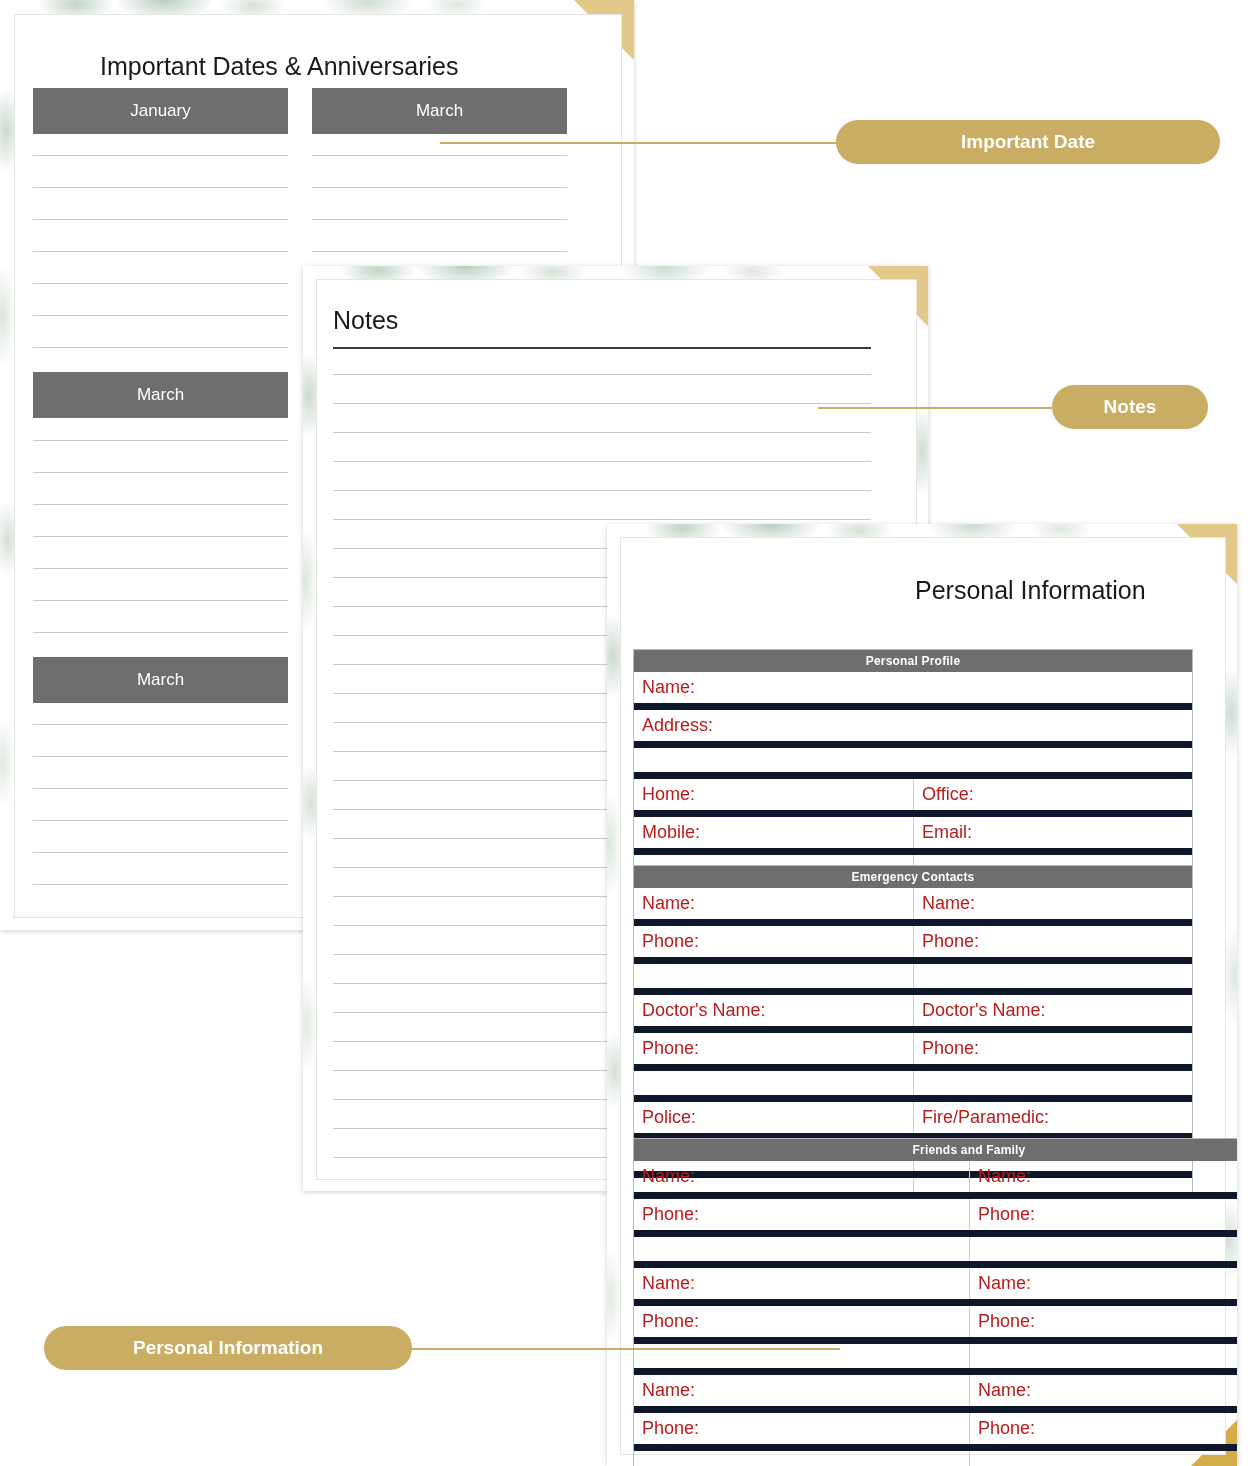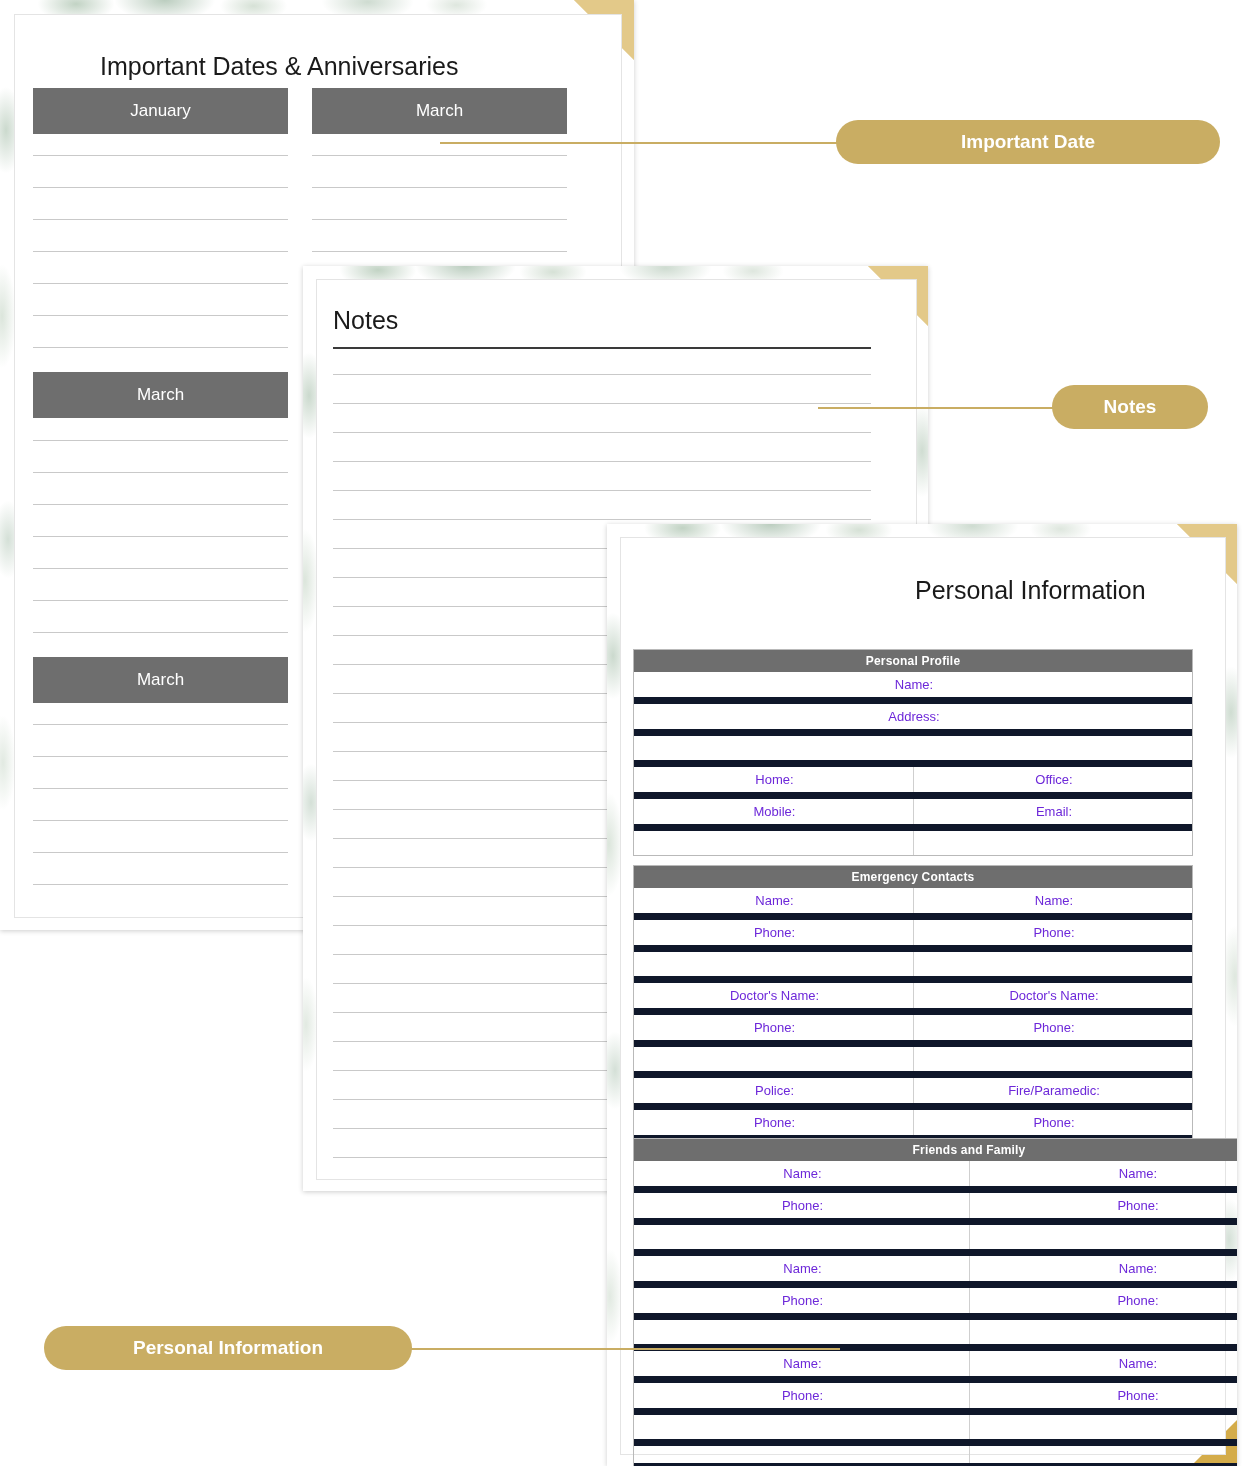--- a/index.html
+++ b/index.html
@@ -128,26 +128,25 @@
     letter-spacing: .2px;
   }
   .pi-row {
     display: flex;
     border-top: 7px solid #0f172a;
     box-sizing: border-box;
   }
   .pi-row.first { border-top: none; }
   .pi-cell {
     flex: 1 1 50%;
-    font-size: 13px;
-    color: #6d28d9;
+    font-size: 18px;
+    color: #b91c1c;
     padding: 5px 6px 5px 8px;
     box-sizing: border-box;
     min-height: 14px;
-    text-align: center;
   }
   .pi-cell.divider { border-left: 1px solid #cfcfcf; }
   .pi-cell.full { flex: 1 1 100%; }
   .pi-blank { height: 24px; }
   .pi-blank-sm { height: 17px; }
 
   
   .callout {
     position: absolute;
     background: #c9ad63;

